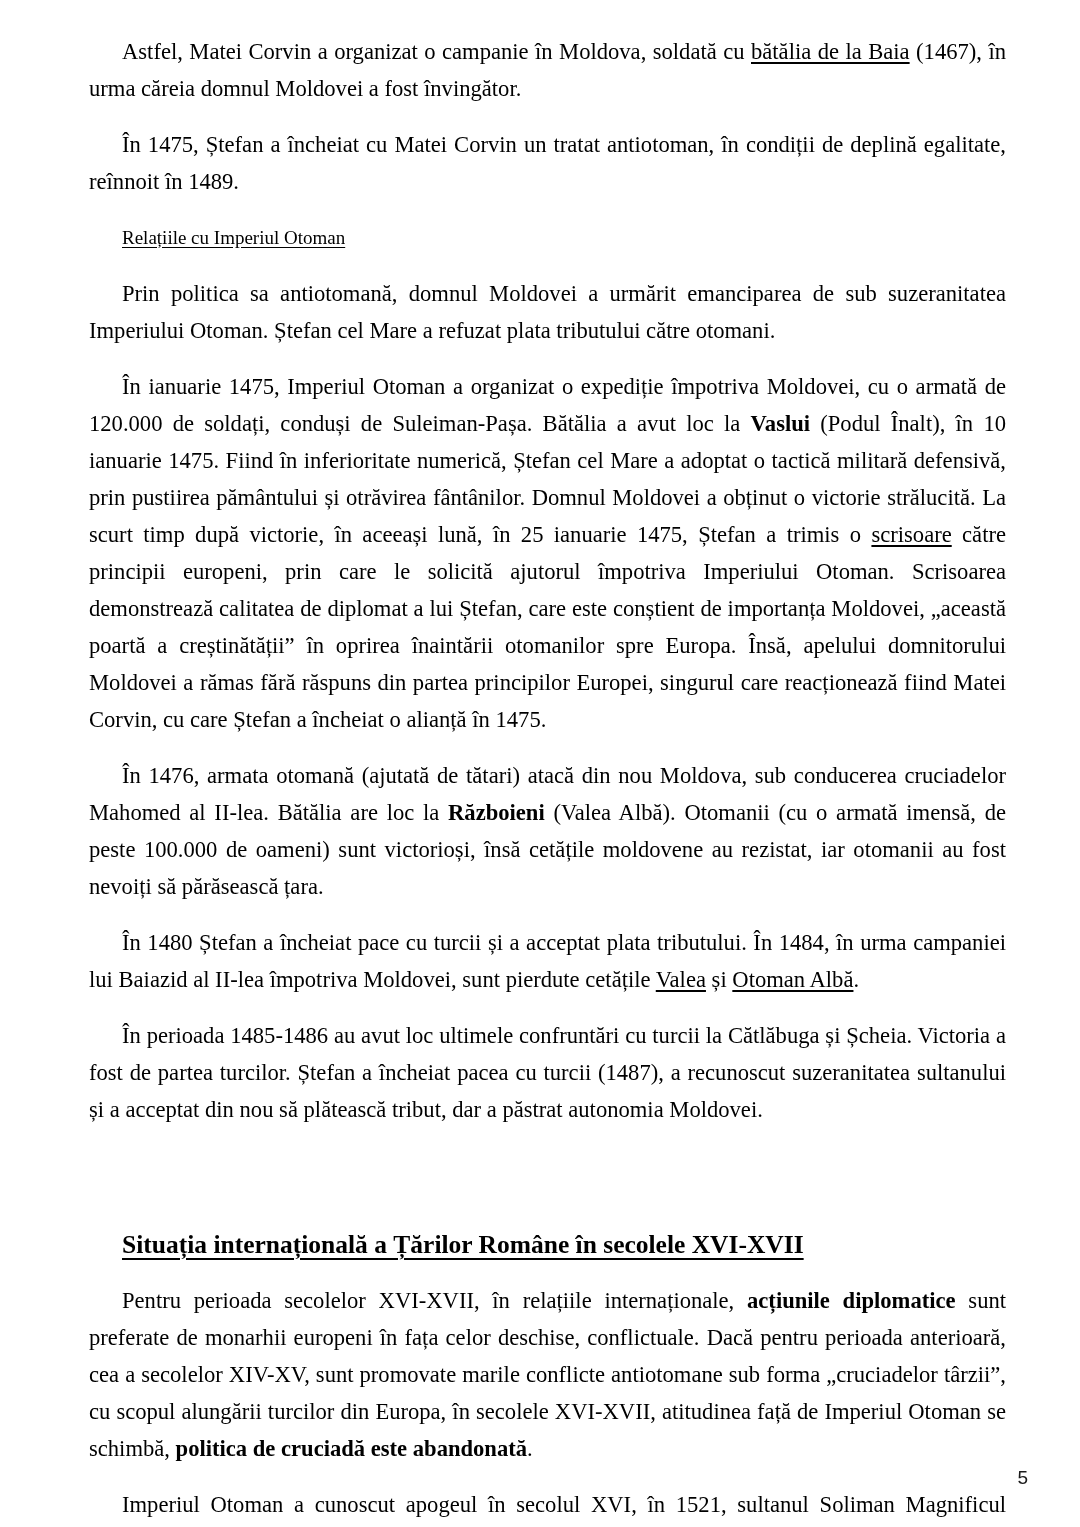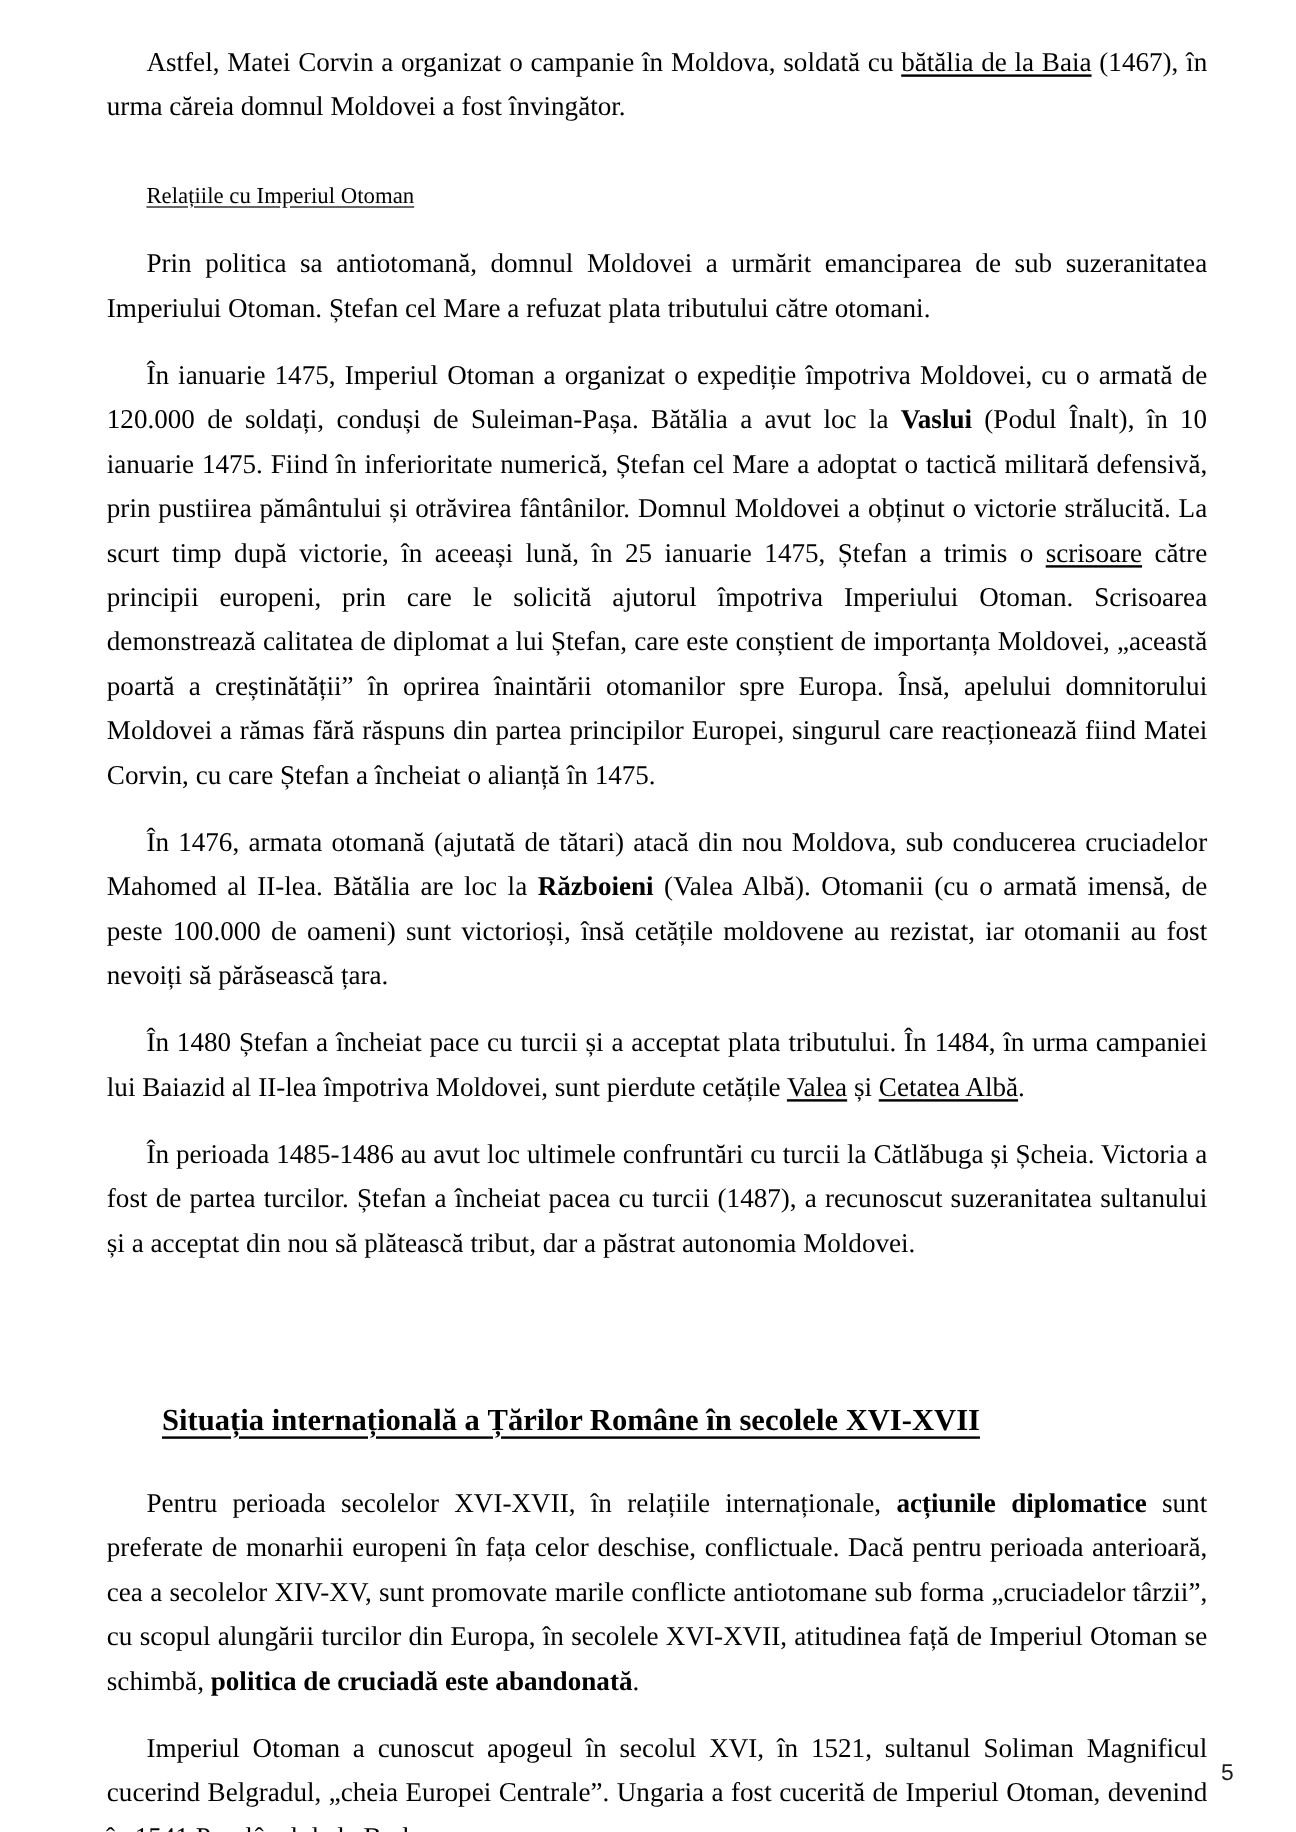--- a/index.html
+++ b/index.html
@@ -46,21 +46,21 @@
     margin: 0;
   }
   .subhead .u {
     text-decoration: underline;
     text-underline-offset: 3px;
   }
   h1.section-title {
     font-size: 25.5px;
     line-height: 37px;
     font-weight: bold;
-    margin: 13px;
+    margin: 0;
     padding-left: 33px;
     letter-spacing: 0px;
   }
   h1.section-title span.u {
     text-decoration: underline;
     text-underline-offset: 5px;
     text-decoration-thickness: 2px;
   }
   b.emph { font-weight: bold; }
   span.ul {
@@ -79,40 +79,41 @@
 </head>
 <body>
 
 <div class="page">
   <div class="content">
 
     <p class="para"><span>Astfel, Matei Corvin a organizat o campanie în Moldova, soldată cu </span><span class="ul">bătălia de la Baia</span><span> (1467), în urma căreia domnul Moldovei a fost învingător.</span></p>
 
     <div class="gap-sm"></div>
 
+    <p class="para"><span>În 1475, Ștefan a încheiat cu Matei Corvin un tratat antiotoman, în condiții de deplină egalitate, reînnoit în 1489.</span></p>
 
     <div class="gap-sm"></div>
 
     <p class="subhead"><span class="u">Relațiile cu Imperiul Otoman</span></p>
 
     <div class="gap-sm"></div>
 
     <p class="para"><span>Prin politica sa antiotomană, domnul Moldovei a urmărit emanciparea de sub suzeranitatea Imperiului Otoman. Ștefan cel Mare a refuzat plata tributului către otomani.</span></p>
 
     <div class="gap-sm"></div>
 
     <p class="para"><span>În ianuarie 1475, Imperiul Otoman a organizat o expediție împotriva Moldovei, cu o armată de 120.000 de soldați, conduși de Suleiman-Pașa. Bătălia a avut loc la </span><b class="emph">Vaslui</b><span> (Podul Înalt), în 10 ianuarie 1475. Fiind în inferioritate numerică, Ștefan cel Mare a adoptat o tactică militară defensivă, prin pustiirea pământului și otrăvirea fântânilor. Domnul Moldovei a obținut o victorie strălucită. La scurt timp după victorie, în aceeași lună, în 25 ianuarie 1475, Ștefan a trimis o </span><span class="ul">scrisoare</span><span> către principii europeni, prin care le solicită ajutorul împotriva Imperiului Otoman. Scrisoarea demonstrează calitatea de diplomat a lui Ștefan, care este conștient de importanța Moldovei, „această poartă a creștinătății” în oprirea înaintării otomanilor spre Europa. Însă, apelului domnitorului Moldovei a rămas fără răspuns din partea principilor Europei, singurul care reacționează fiind Matei Corvin, cu care Ștefan a încheiat o alianță în 1475.</span></p>
 
     <div class="gap-sm"></div>
 
     <p class="para"><span>În 1476, armata otomană (ajutată de tătari) atacă din nou Moldova, sub conducerea cruciadelor Mahomed al II-lea. Bătălia are loc la </span><b class="emph">Războieni</b><span> (Valea Albă). Otomanii (cu o armată imensă, de peste 100.000 de oameni) sunt victorioși, însă cetățile moldovene au rezistat, iar otomanii au fost nevoiți să părăsească țara.</span></p>
 
     <div class="gap-sm"></div>
 
-    <p class="para"><span>În 1480 Ștefan a încheiat pace cu turcii și a acceptat plata tributului. În 1484, în urma campaniei lui Baiazid al II-lea împotriva Moldovei, sunt pierdute cetățile </span><span class="ul">Valea</span><span> și </span><span class="ul">Cetatea Albă</span><span>.</span></p>
+    <p class="para"><span>În 1480 Ștefan a încheiat pace cu turcii și a acceptat plata tributului. În 1484, în urma campaniei lui Baiazid al II-lea împotriva Moldovei, sunt pierdute cetățile </span><span class="ul">Valea</span><span> și </span><span class="ul">Otoman Albă</span><span>.</span></p>
 
     <div class="gap-sm"></div>
 
     <p class="para"><span>În perioada 1485-1486 au avut loc ultimele confruntări cu turcii la Cătlăbuga și Șcheia. Victoria a fost de partea turcilor. Ștefan a încheiat pacea cu turcii (1487), a recunoscut suzeranitatea sultanului și a acceptat din nou să plătească tribut, dar a păstrat autonomia Moldovei.</span></p>
 
     <div class="gap-xl"></div>
 
     <h1 class="section-title"><span class="u">Situația internațională a Țărilor Române în secolele XVI-XVII</span></h1>
 
     <div class="gap-sm"></div>

